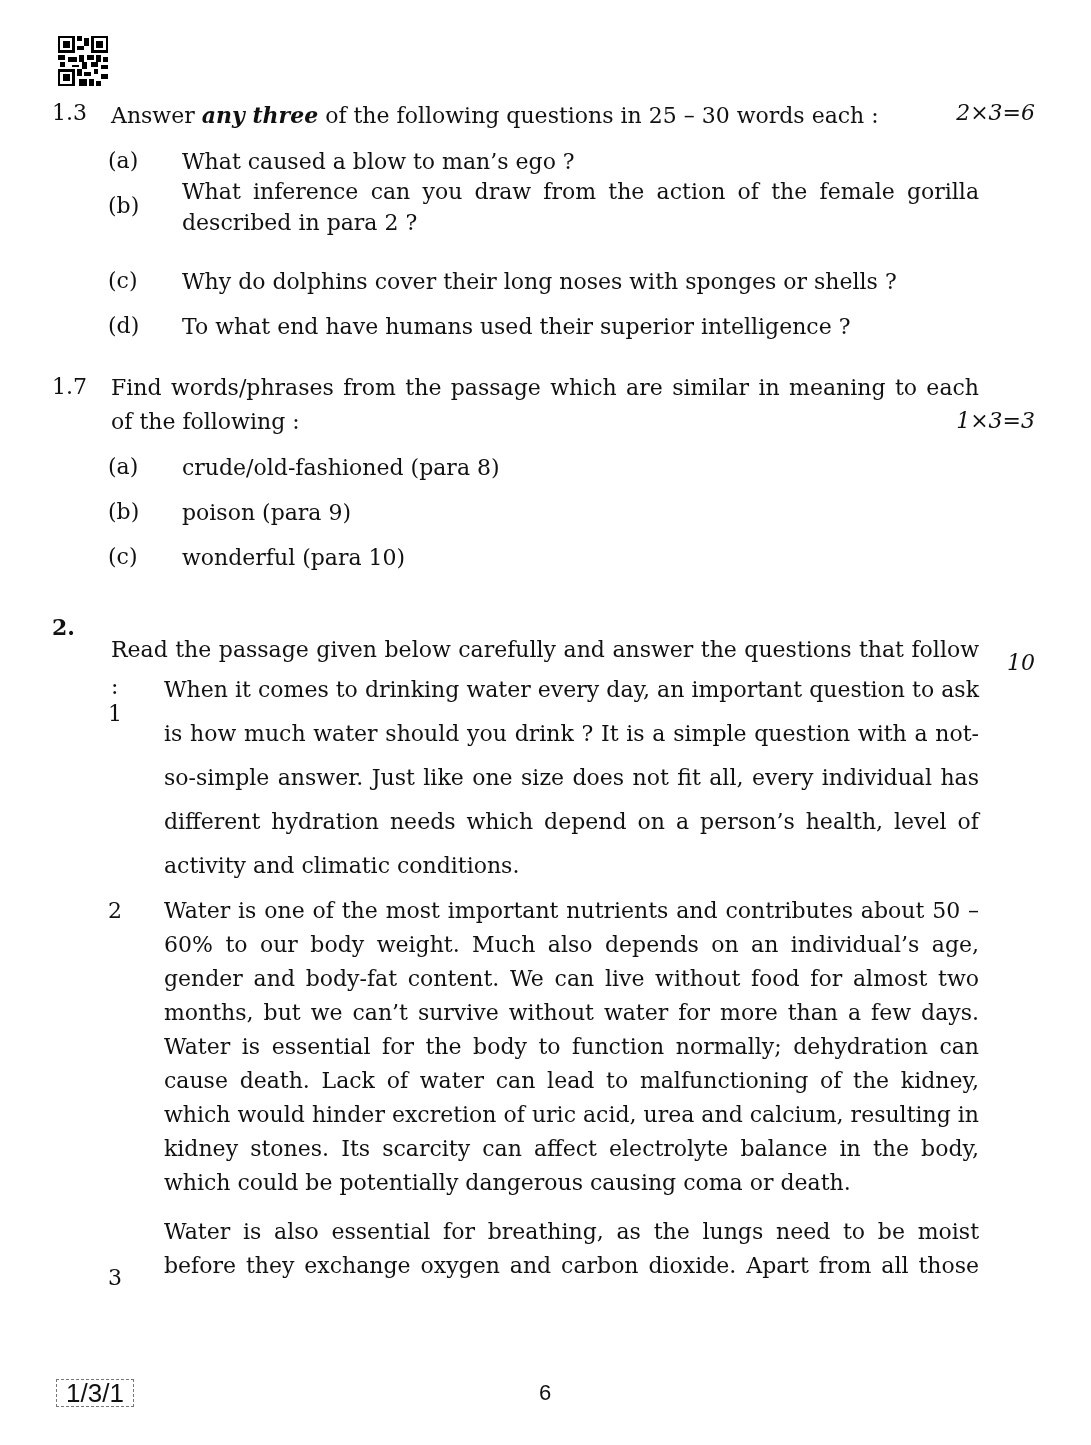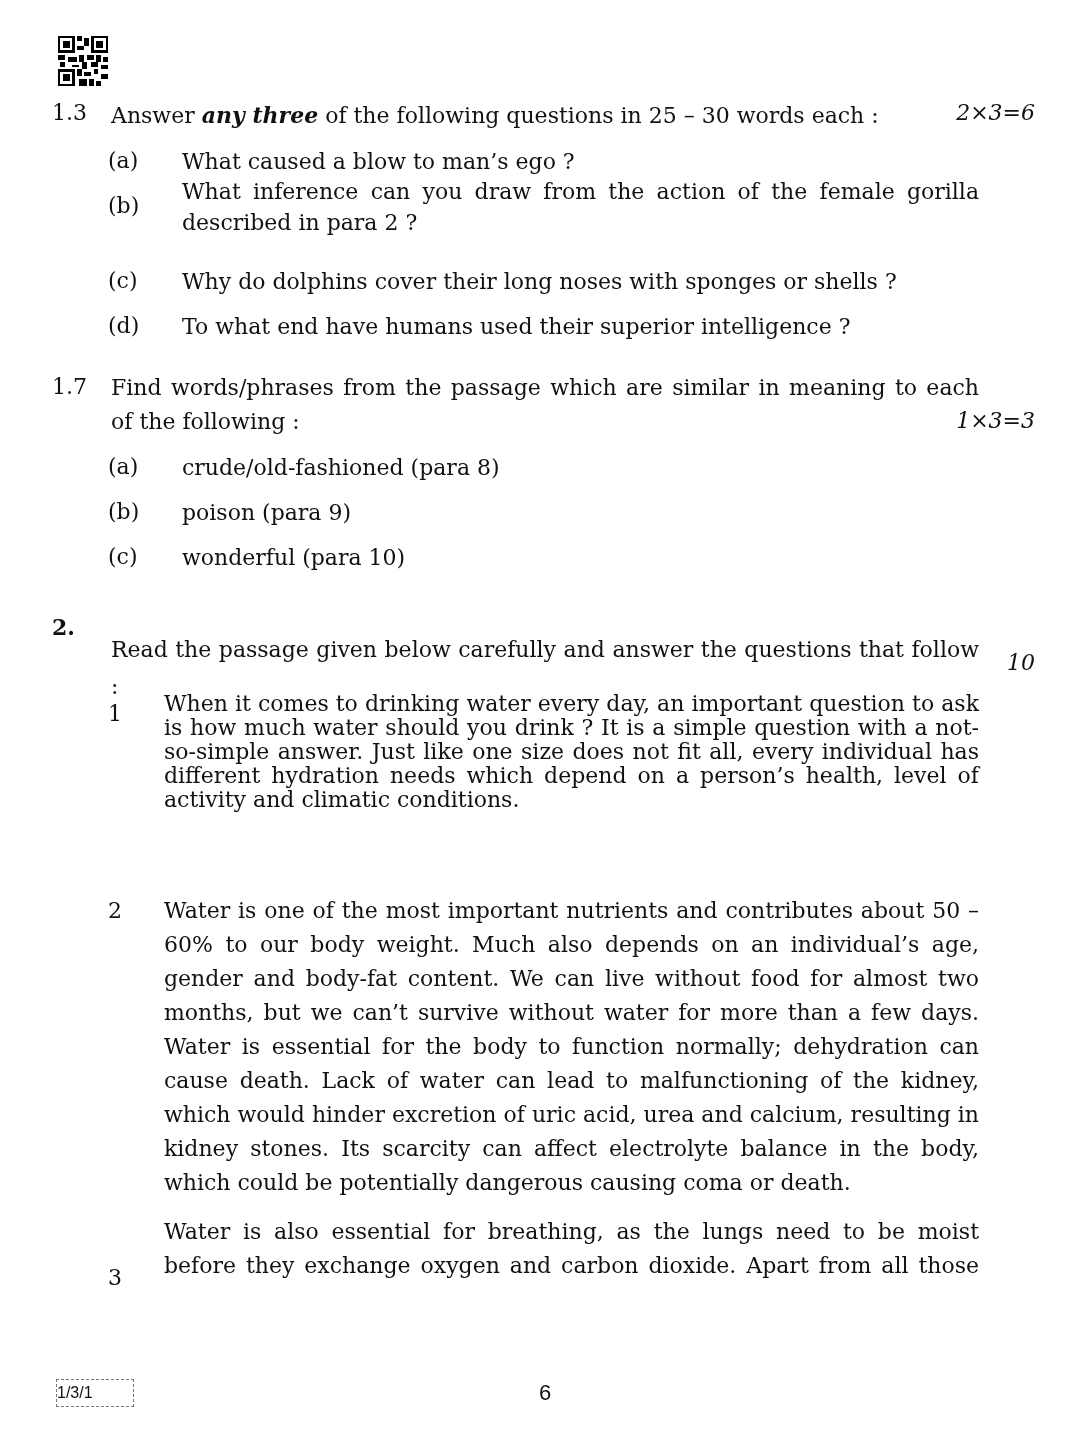--- a/index.html
+++ b/index.html
@@ -13,21 +13,21 @@
   .num { position: absolute; left: 52px; }
   .marks { position: absolute; right: 56px; font-style: italic; }
   .sub-label { position: absolute; left: 108px; }
   .sub-text { position: absolute; left: 182px; width: 797px; text-align: justify; line-height: 31px; }
   .stem { position: absolute; left: 111px; width: 868px; line-height: 34px; text-align: justify; }
   .para-num { position: absolute; left: 108px; }
   .para-text { position: absolute; left: 164px; width: 815px; text-align: justify; text-align-last: left; line-height: 34px; }
   .footer-code {
     position: absolute; left: 56px; top: 1379px; width: 76px; height: 26px;
     border: 1px dashed #777; font-family: "Liberation Sans", sans-serif;
-    font-size: 16px; text-align: left; line-height: 26px;
+    font-size: 26px; text-align: center; line-height: 26px;
   }
   .page-num { position: absolute; left: 539px; top: 1380px; font-family: "Liberation Sans", sans-serif; font-size: 22px; }
   b.bi { font-weight: bold; font-style: italic; }
 </style>
 </head>
 <body>
 
 <div class="qr">
   <svg viewBox="0 0 21 21" shape-rendering="crispEdges">
     <rect x="0" y="0" width="7" height="7" fill="#000"></rect>
@@ -95,21 +95,21 @@
   <span class="sub-label" style="top:544px;">(c)</span>
   <span class="sub-text" style="top:542px;">wonderful (para 10)</span>
 </div>
 
 <div>
   <span class="num" style="top:614px; font-weight:bold;">2.</span>
   <span class="stem" style="top:611px; line-height:37px;margin-top:20px;">Read the passage given below carefully and answer the questions that follow :</span>
   <span class="marks" style="top:650px;">10</span>
 
   <span class="para-num" style="top:701px;">1</span>
-  <div class="para-text" style="top:692px; line-height:24px;">When it comes to drinking water every day, an important question to ask is how much water should you drink ? It is a simple question with a not-so-simple answer. Just like one size does not fit all, every individual has different hydration needs which depend on a person’s health, level of activity and climatic conditions.</div>
+  <div class="para-text" style="top:668px; line-height:44px;">When it comes to drinking water every day, an important question to ask is how much water should you drink ? It is a simple question with a not-so-simple answer. Just like one size does not fit all, every individual has different hydration needs which depend on a person’s health, level of activity and climatic conditions.</div>
 
   <span class="para-num" style="top:898px;">2</span>
   <div class="para-text" style="top:894px;">Water is one of the most important nutrients and contributes about 50 – 60% to our body weight. Much also depends on an individual’s age, gender and body-fat content. We can live without food for almost two months, but we can’t survive without water for more than a few days. Water is essential for the body to function normally; dehydration can cause death. Lack of water can lead to malfunctioning of the kidney, which would hinder excretion of uric acid, urea and calcium, resulting in kidney stones. Its scarcity can affect electrolyte balance in the body, which could be potentially dangerous causing coma or death.</div>
 
   <span class="para-num" style="top:1265px;">3</span>
   <div class="para-text" style="top:1215px; text-align-last: justify;">Water is also essential for breathing, as the lungs need to be moist before they exchange oxygen and carbon dioxide. Apart from all those</div>
 </div>
 
 <div class="footer-code">1/3/1</div>
 <div class="page-num">6</div>

